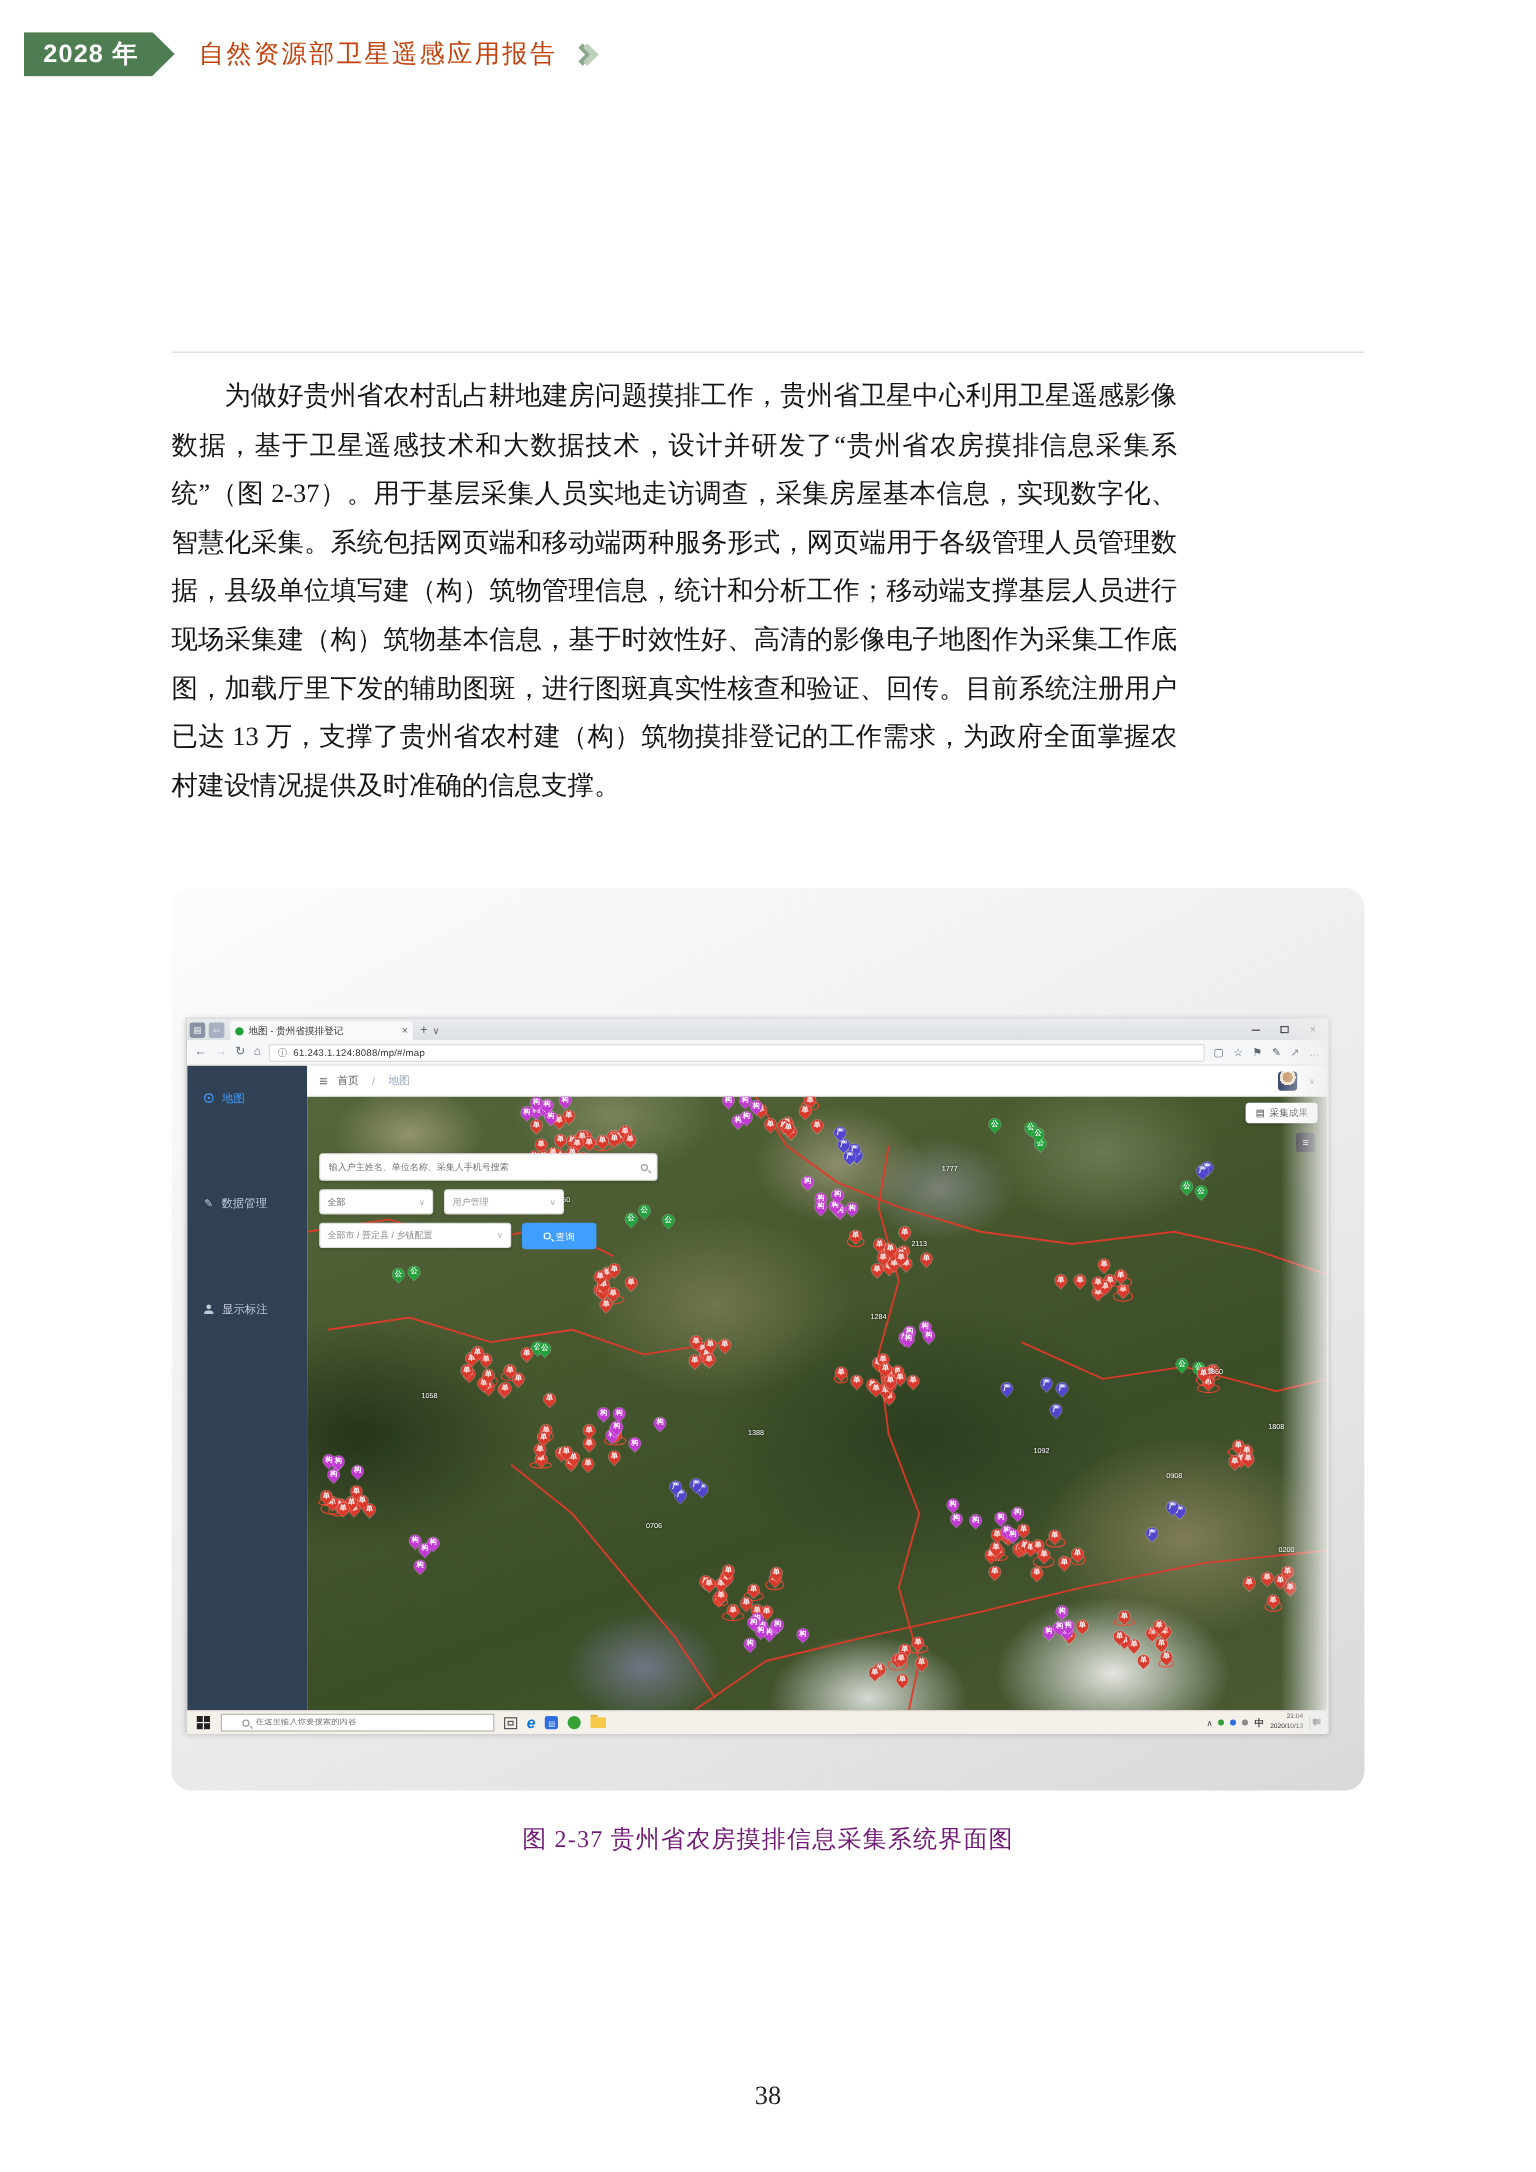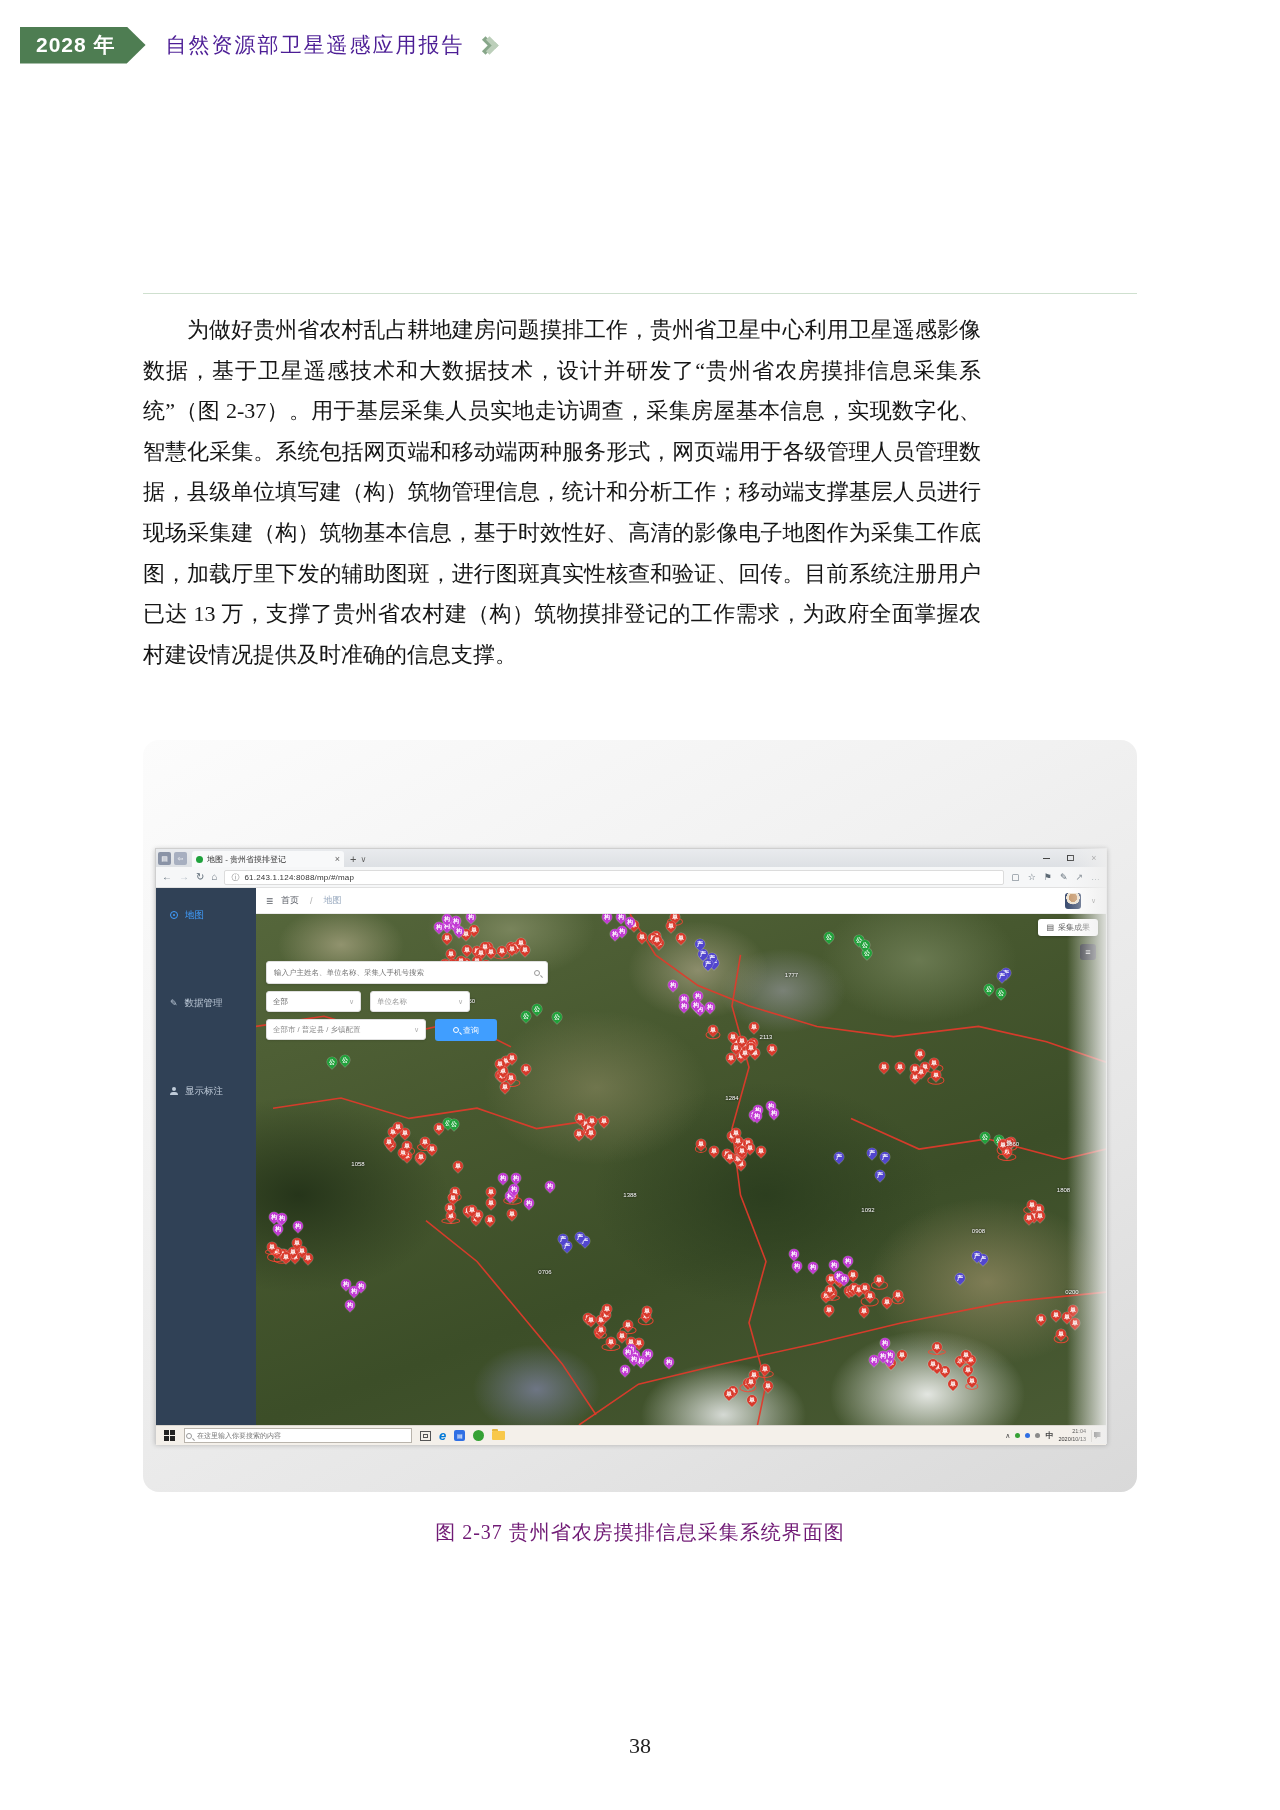--- a/index.html
+++ b/index.html
@@ -5,21 +5,21 @@
   * { margin:0; padding:0; box-sizing:border-box; }
   html,body { background:#ffffff; }
   .page { position:relative; width:1280px; height:1810px; background:#fff; overflow:hidden;
           font-family:"Liberation Serif", serif; }
 
   
   .doc-header { position:absolute; left:20px; top:27px; height:36px; display:flex; align-items:center; }
   .year-badge { background:#4e7d52; color:#fff; font-family:"Liberation Sans",sans-serif;
                 font-size:21px; font-weight:bold; padding:4px 30px 5px 16px; letter-spacing:1px;
                 clip-path:polygon(0 0, 85% 0, 100% 50%, 85% 100%, 0 100%); }
-  .doc-title { margin-left:20px; color:#4c1d95; font-family:"Liberation Sans",sans-serif;
+  .doc-title { margin-left:20px; color:#c2410c; font-family:"Liberation Sans",sans-serif;
                font-size:21px; letter-spacing:2px; }
   .chev { display:inline-block; width:13px; height:13px; border-top:5px solid #87a689;
           border-right:5px solid #87a689; transform:rotate(45deg); margin-left:14px; }
   .chev.light { border-color:#bccfba; margin-left:-9px; }
 
   
   .sec-heading { position:absolute; left:143px; top:200px; width:994px;
                  font-size:29px; font-weight:bold; color:#121212; letter-spacing:1px; }
   .sec-rule { position:absolute; left:143px; top:293px; width:994px; height:1px; background:#cfe0cf; }
   .body-par { position:absolute; left:143px; top:310px; width:838px; font-size:22px;
@@ -140,21 +140,21 @@
   .layers-btn { position:absolute; right:10px; top:30px; width:16px; height:16px; background:#23252e;
                 color:#fff; border-radius:3px; display:flex; align-items:center; justify-content:center;
                 font-size:9px; }
 
   .taskbar { height:20px; background:#f4f0ea; border-top:1px solid #d9d5ce; display:flex;
              align-items:center; padding:0 4px; gap:8px; }
   .start { width:12px; height:12px; display:grid; grid-template-columns:5px 5px; grid-template-rows:5px 5px;
            gap:1px; margin-left:4px; }
   .start i { background:#222; }
   .tb-search { width:228px; height:15px; background:#fff; border:1px solid #b9b4ac; display:flex;
-               align-items:center; padding:0 1px; gap:5px; }
+               align-items:center; padding:0 17px; gap:5px; }
   .tb-search input { border:0; outline:0; flex:1; font-size:7px; color:#444; background:transparent;
                      font-family:"Liberation Sans",sans-serif; }
   .taskview { width:11px; height:10px; border:1px solid #555; position:relative; }
   .taskview::after { content:""; position:absolute; inset:2px; border:1px solid #555; }
   .edge-e { color:#0078d7; font-weight:bold; font-style:italic; font-size:13px; line-height:1; }
   .tb-ic { width:11px; height:11px; border-radius:2px; display:flex; align-items:center;
            justify-content:center; color:#fff; font-size:6px; }
   .tb-blue { background:#2f6fe4; } .tb-green { background:#35a135; border-radius:50%; }
   .folder { width:13px; height:9px; background:#f8c84a; border-radius:1px; position:relative; }
   .folder::before { content:""; position:absolute; left:0; top:-2px; width:6px; height:2px;
@@ -1217,21 +1217,21 @@
               <div class="srch-input">
                 <input placeholder="输入户主姓名、单位名称、采集人手机号搜索" style="">
                 <span class="mag"></span>
               </div>
               <div class="filt-row">
                 <div class="sel w1">
                   <span>全部</span>
                   <span class="caret">∨</span>
                 </div>
                 <div class="sel w2">
-                  <span>单位名称</span>
+                  <span>用户管理</span>
                   <span class="caret">∨</span>
                 </div>
               </div>
               <div class="filt-row">
                 <div class="sel w3">
                   <span>全部市 / 普定县 / 乡镇配置</span>
                   <span class="caret">∨</span>
                 </div>
                 <div class="btn-query">
                   <span class="mag"></span>

